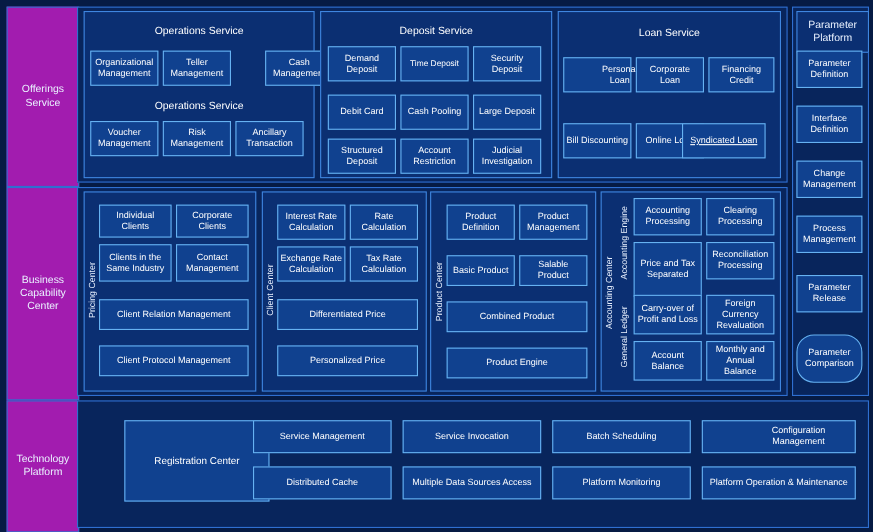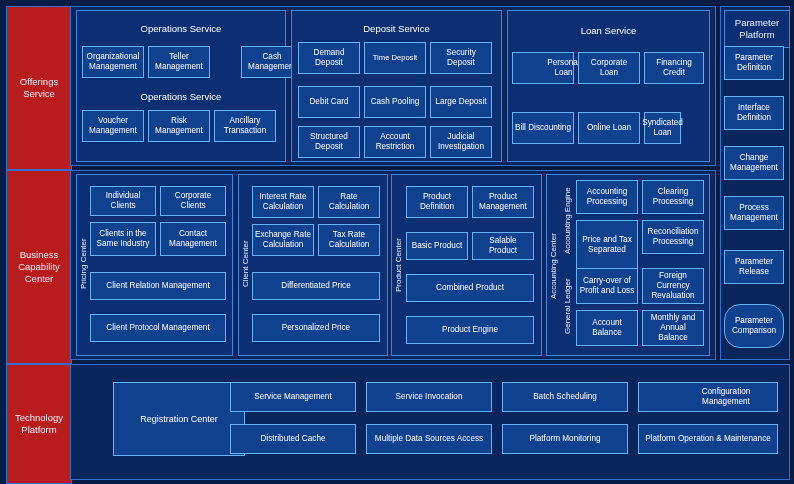--- a/index.html
+++ b/index.html
@@ -8,21 +8,21 @@
     background:#05193f;
     font-family:"Liberation Sans", sans-serif;
     color:#eaf2ff;
     overflow:hidden;
   }
   .canvas{position:relative;width:794px;height:484px;background:#061b44;}
 
   
   .band{position:absolute;border:1px solid #2f6fd0;background:#08255c;}
   .rowlabel{
-    position:absolute;border:1px solid #2f6fd0;background:#b91c1c;
+    position:absolute;border:1px solid #2f6fd0;background:#a21caf;
     display:flex;align-items:center;justify-content:center;text-align:center;
     font-size:9.5px;line-height:1.25;color:#eaf2ff;padding:2px;
   }
   .group{
     position:absolute;border:1px solid #3f86e0;background:#0b2f72;
   }
   .grouptitle{
     position:absolute;width:100%;text-align:center;font-size:9.5px;color:#ffffff;
   }
   .cell{
@@ -80,21 +80,21 @@
   <div class="cell" style="left:430px;top:126px;width:62px;height:32px;">Judicial Investigation</div>
 
   <div class="group" style="left:507px;top:10px;width:201px;height:150px;">
     <div class="grouptitle" style="top:14px;">Loan Service</div>
   </div>
   <div class="cell" style="left:512px;top:52px;width:62px;height:32px;padding-left:43px;">Personal Loan</div>
   <div class="cell" style="left:578px;top:52px;width:62px;height:32px;">Corporate Loan</div>
   <div class="cell" style="left:644px;top:52px;width:60px;height:32px;">Financing Credit</div>
   <div class="cell" style="left:512px;top:112px;width:62px;height:32px;">Bill Discounting</div>
   <div class="cell" style="left:578px;top:112px;width:62px;height:32px;">Online Loan</div>
-  <div class="cell" style="left:644px;top:112px;width:37px;height:32px;">Syndicated Loan</div>
+  <div class="cell" style="left:620px;top:112px;width:76px;height:32px;text-decoration:underline;">Syndicated Loan</div>
 
   <div class="band" style="left:720px;top:6px;width:68px;height:352px;"></div>
   <div class="rowlabel" style="left:724px;top:10px;width:60px;height:32px;border-color:#3f86e0;background:#0b2f72;white-space:pre-line;">Parameter Platform</div>
   <div class="cell" style="left:724px;top:46px;width:60px;height:34px;">Parameter Definition</div>
   <div class="cell" style="left:724px;top:96px;width:60px;height:34px;">Interface Definition</div>
   <div class="cell" style="left:724px;top:146px;width:60px;height:34px;">Change Management</div>
   <div class="cell" style="left:724px;top:196px;width:60px;height:34px;">Process Management</div>
   <div class="cell" style="left:724px;top:250px;width:60px;height:34px;">Parameter Release</div>
   <div class="cell" style="left:724px;top:304px;width:60px;height:44px;border-radius:16px;">Parameter Comparison</div>
 

